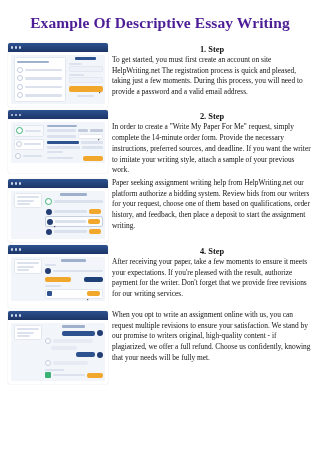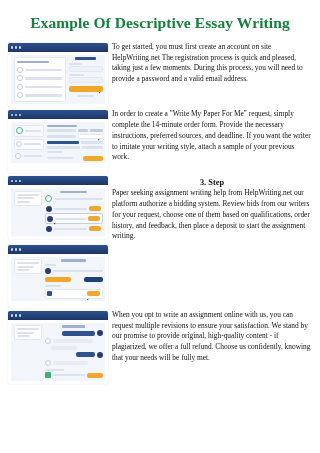--- a/index.html
+++ b/index.html
@@ -12,21 +12,21 @@
     height: 453px;
     font-family: "Liberation Serif", serif;
     color: #1a1a1a;
     overflow: hidden;
     position: relative;
   }
 
   
   .page-title {
     text-align: center;
-    color: #15803d;
+    color: #4c1d95;
     font-family: "Liberation Serif", serif;
     font-weight: bold;
     font-size: 15.5px;
     line-height: 1.22;
     letter-spacing: 0.1px;
     padding: 14px 28px 0 28px;
     margin: 0;
   }
 
   
@@ -196,20 +196,21 @@
                   <span class="cursor" style="right:1px;bottom:-1px;"></span>
                 </div>
                 <div class="bar sm" style="width:50%;margin:3px auto 0 auto;"></div>
               </div>
             </div>
           </div>
         </div>
       </div>
     </div>
     <div class="text-col">
+      <div class="step-heading">1. Step</div>
       <p class="step-body"><span>To get started, you must first create an account on site </span><b>HelpWriting.net</b><span> The registration process is quick and pleased, taking just a few moments. During this process, you will need to provide a password and a valid email address.</span></p>
     </div>
   </div>
 
   <div class="step-row">
     <div class="shot-col">
       <div class="browser">
         <div class="browser-bar">
           <span class="dot"></span>
           <span class="dot"></span>
@@ -258,20 +259,21 @@
                   <span class="bar sm" style="width:48%;"></span>
                   <span class="btn-orange" style="width:34%;"></span>
                 </div>
               </div>
             </div>
           </div>
         </div>
       </div>
     </div>
     <div class="text-col">
+      <div class="step-heading">2. Step</div>
       <p class="step-body">In order to create a "Write My Paper For Me" request, simply complete the 14-minute order form. Provide the necessary instructions, preferred sources, and deadline. If you want the writer to imitate your writing style, attach a sample of your previous work.</p>
     </div>
   </div>
 
   <div class="step-row">
     <div class="shot-col">
       <div class="browser">
         <div class="browser-bar">
           <span class="dot"></span>
           <span class="dot"></span>
@@ -307,21 +309,20 @@
                   <span class="bar" style="flex:1;"></span>
                   <span class="btn-orange" style="width:22%;"></span>
                 </div>
               </div>
             </div>
           </div>
         </div>
       </div>
     </div>
     <div class="text-col">
-      <div class="step-heading">3. Step</div>
       <p class="step-body"><span>Paper seeking assignment writing help from </span><b>HelpWriting.net</b><span> our platform authorize a bidding system. Review bids from our writers for your request, choose one of them based on qualifications, order history, and feedback, then place a deposit to start the assignment writing.</span></p>
     </div>
   </div>
 
   <div class="step-row">
     <div class="shot-col">
       <div class="browser">
         <div class="browser-bar">
           <span class="dot"></span>
           <span class="dot"></span>
@@ -353,20 +354,22 @@
                   <span class="btn-orange" style="width:24%;"></span>
                   <span class="cursor" style="right:12px;bottom:-2px;"></span>
                 </div>
               </div>
             </div>
           </div>
         </div>
       </div>
     </div>
     <div class="text-col">
+      <div class="step-heading">4. Step</div>
+      <p class="step-body">After receiving your paper, take a few moments to ensure it meets your expectations. If you're pleased with the result, authorize payment for the writer. Don't forget that we provide free revisions for our writing services.</p>
     </div>
   </div>
 
   <div class="step-row">
     <div class="shot-col">
       <div class="browser">
         <div class="browser-bar">
           <span class="dot"></span>
           <span class="dot"></span>
           <span class="dot"></span>
@@ -407,17 +410,17 @@
                   <span class="bar" style="flex:1;"></span>
                   <span class="btn-orange" style="width:26%;"></span>
                 </div>
               </div>
             </div>
           </div>
         </div>
       </div>
     </div>
     <div class="text-col">
-      <p class="step-body">When you opt to write an assignment online with us, you can request multiple revisions to ensure your satisfaction. We stand by our promise to provide original, high-quality content - if plagiarized, we offer a full refund. Choose us confidently, knowing that your needs will be fully met.</p>
+      <p class="step-body">When you opt to write an assignment online with us, you can request multiple revisions to ensure your satisfaction. We stand by our promise to writers original, high-quality content - if plagiarized, we offer a full refund. Choose us confidently, knowing that your needs will be fully met.</p>
     </div>
   </div>
 
 </div>
 
 </body></html>

